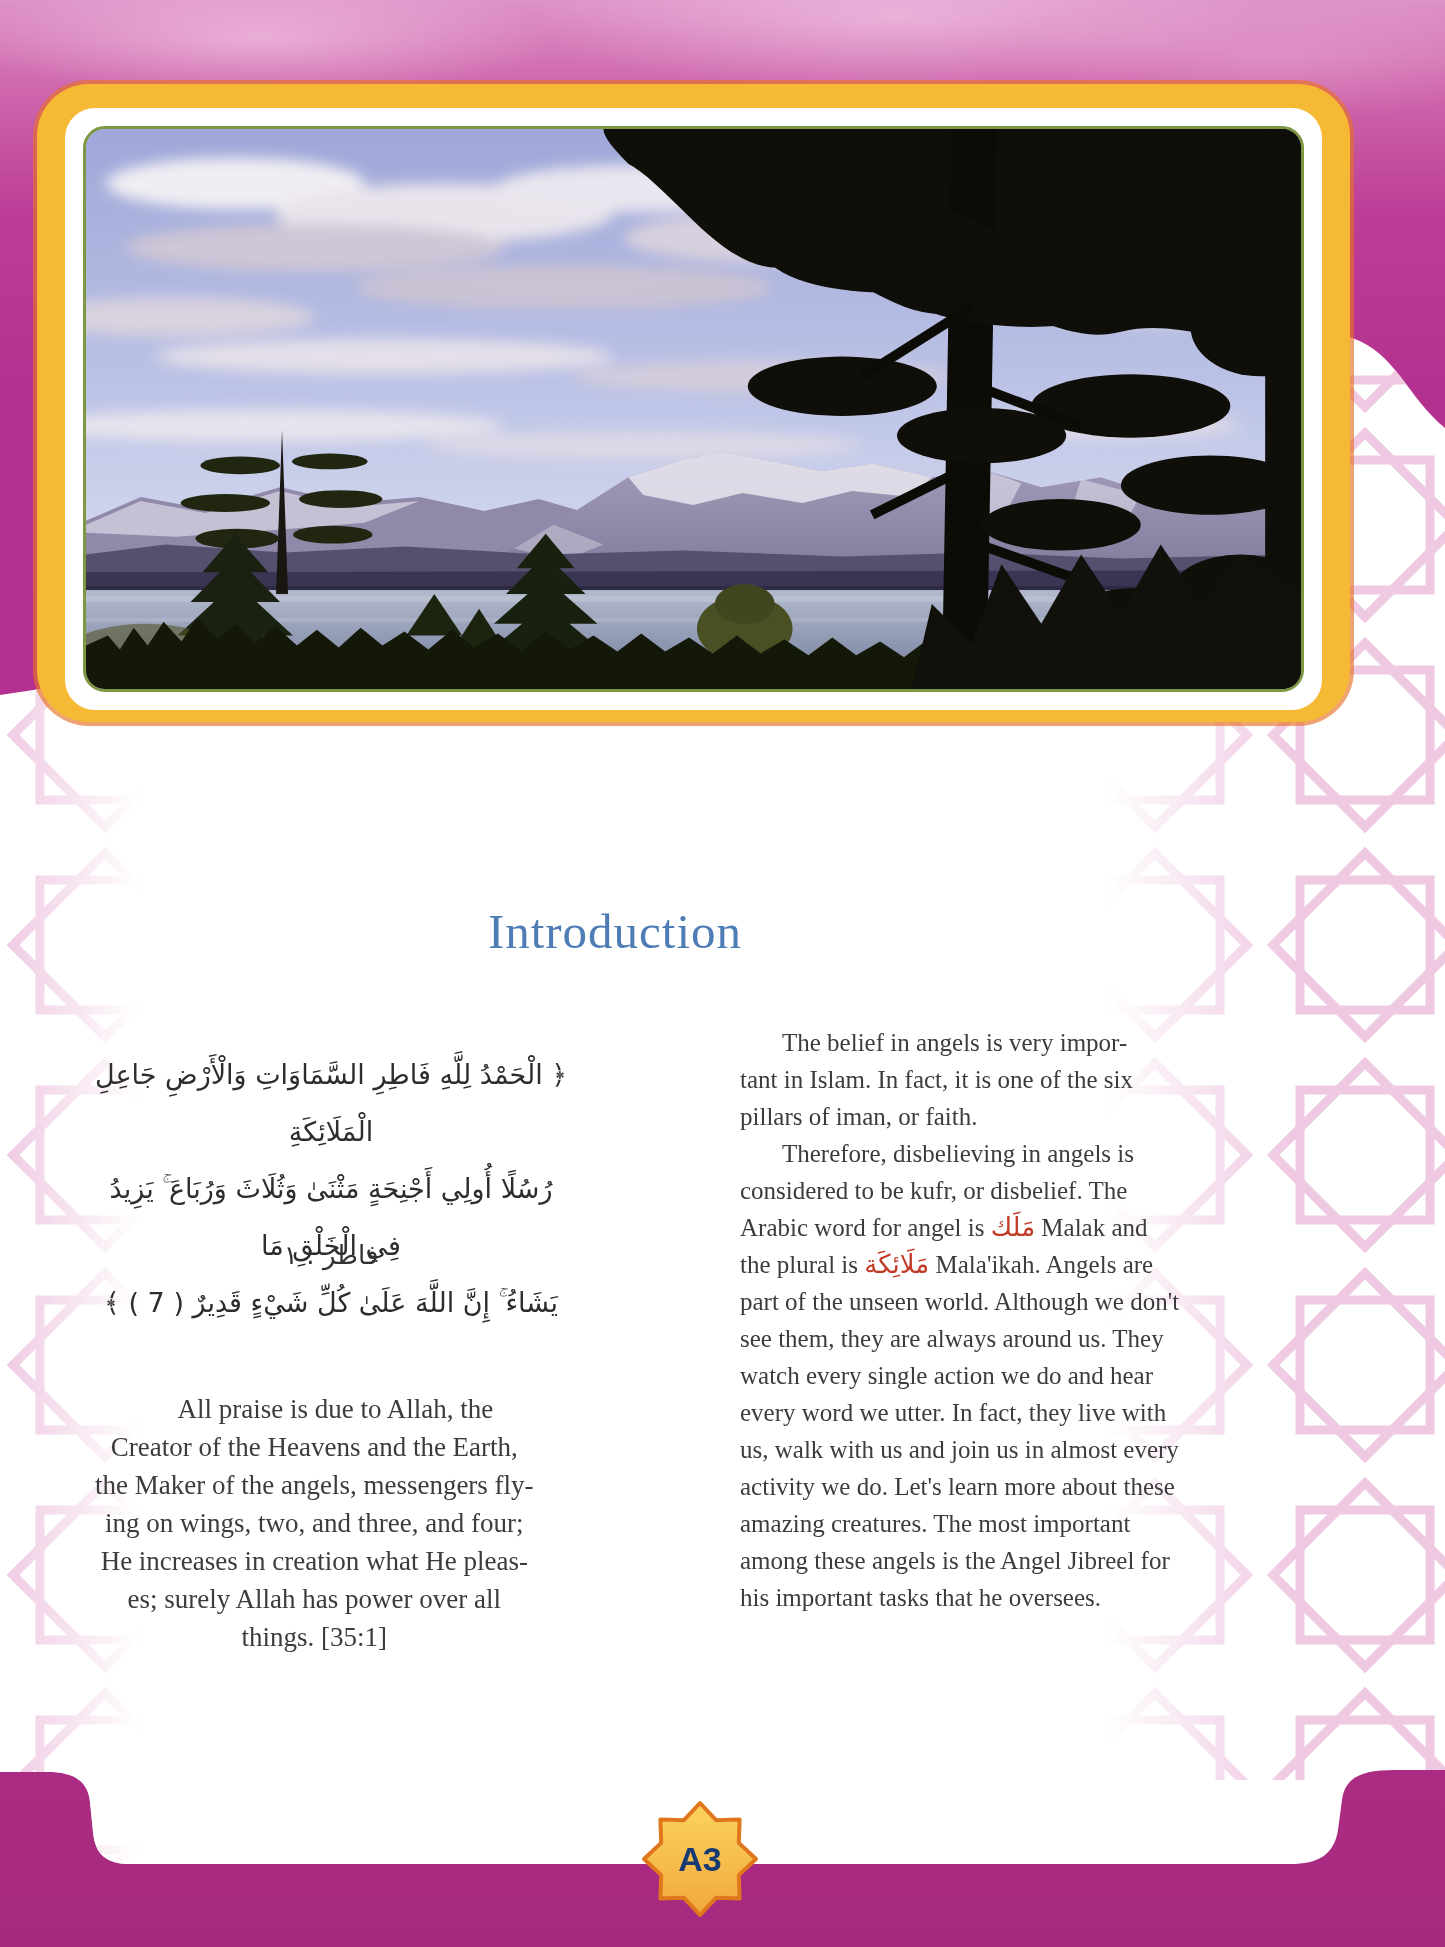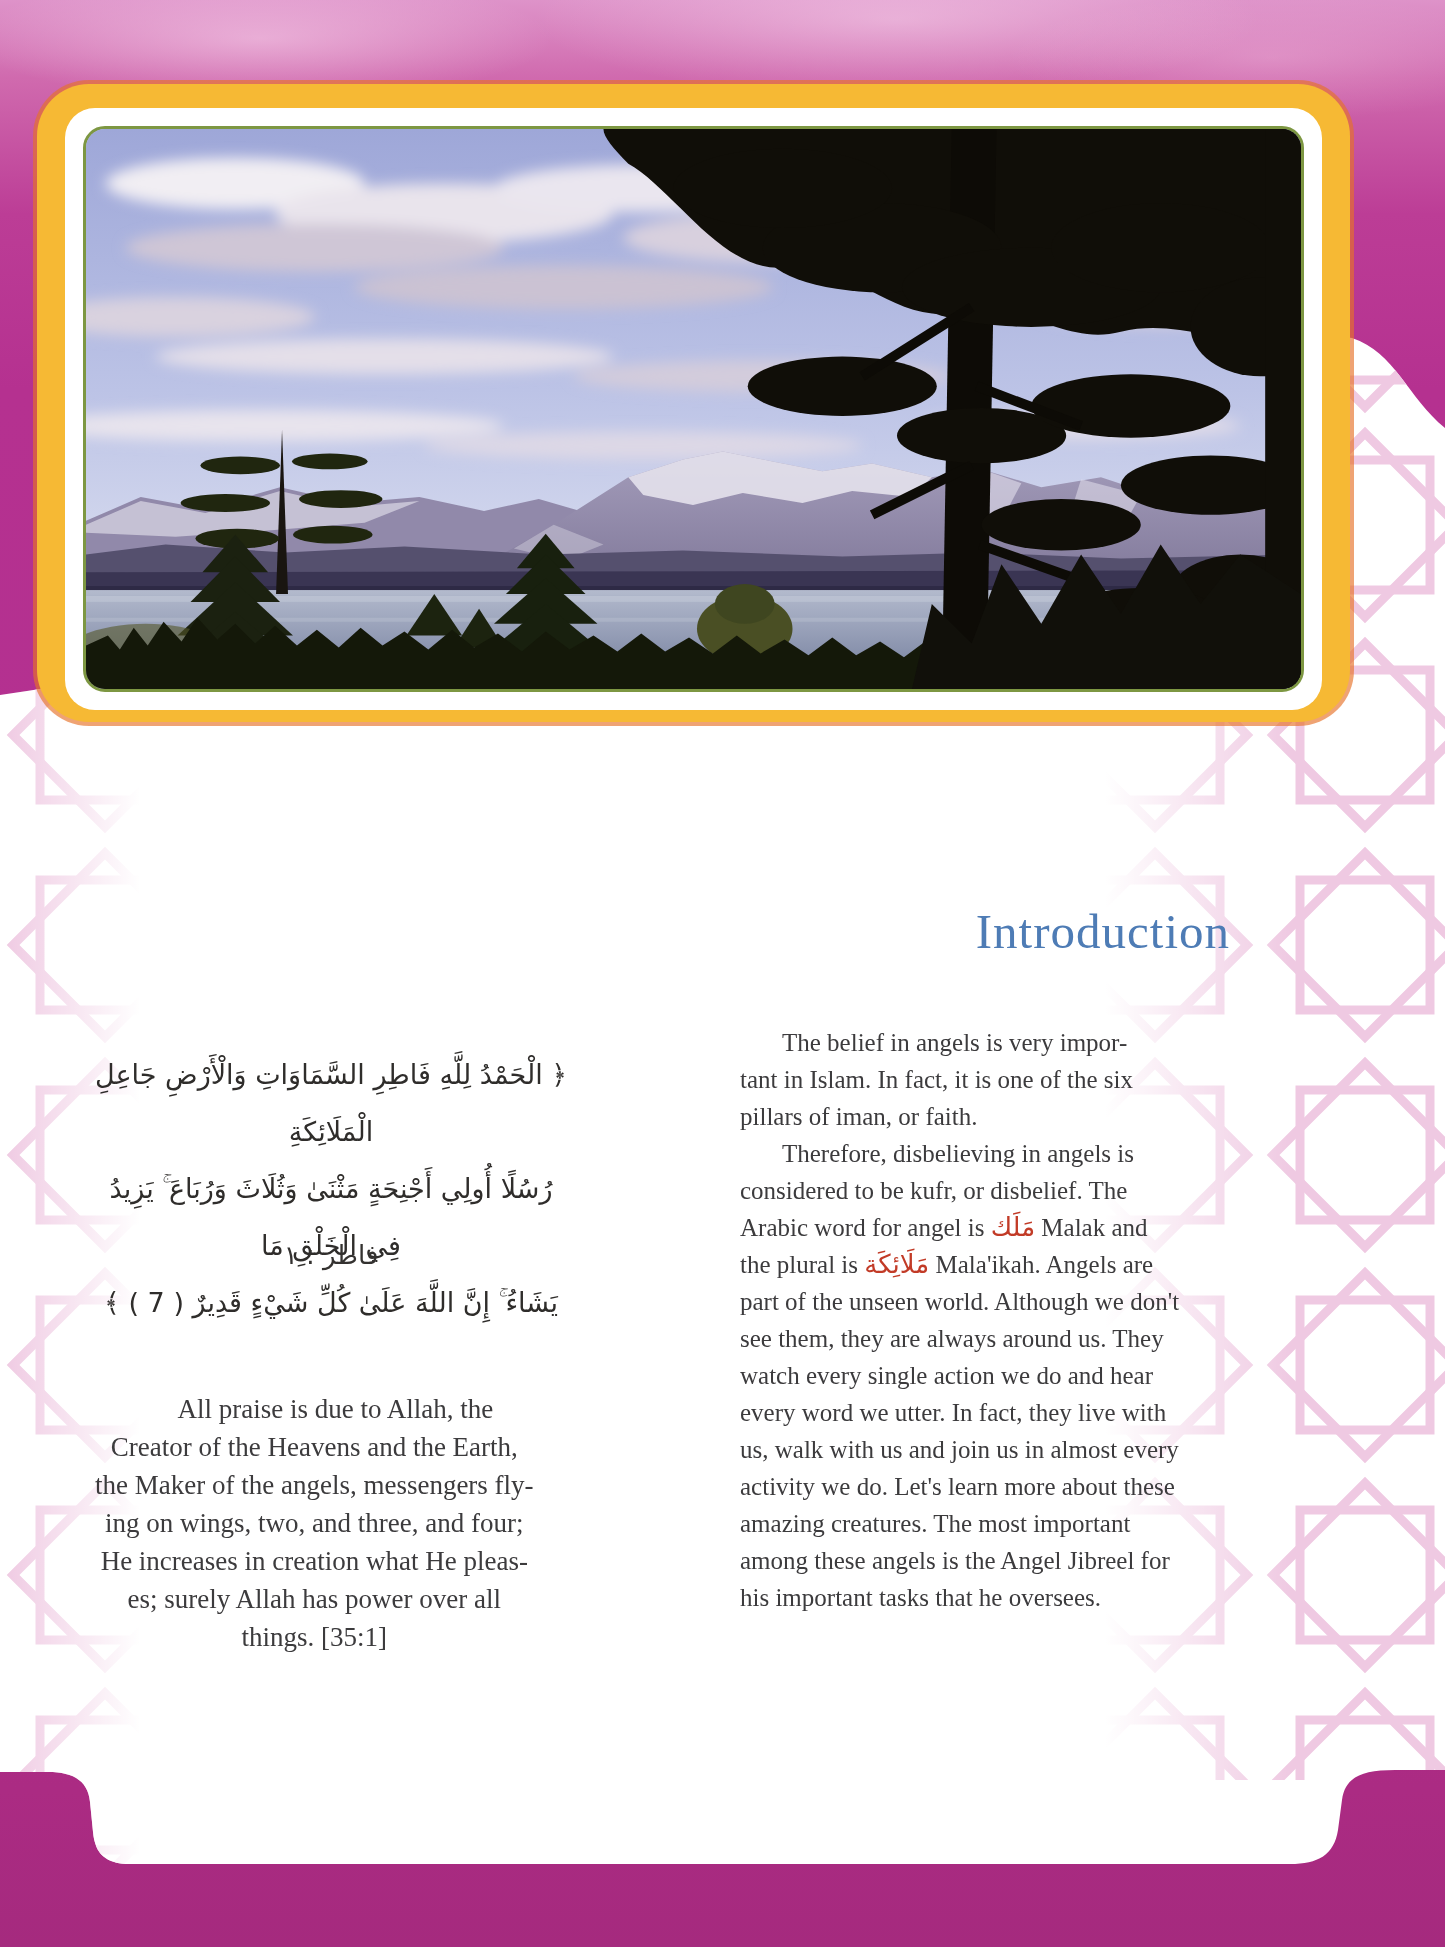--- a/index.html
+++ b/index.html
@@ -14,21 +14,21 @@
          pointer-events:none;}
   .abs{position:absolute;}
   
   #photo-frame{left:37px;top:84px;width:1313px;height:638px;background:#f6b934;
         border-radius:52px;box-shadow:0 0 0 4px rgba(230,113,40,.65);}
   #photo-mat{position:absolute;left:28px;right:28px;top:24px;bottom:12px;background:#ffffff;border-radius:30px;}
   #photo-window{position:absolute;left:18px;right:18px;top:18px;bottom:18px;border-radius:22px;
         border:3px solid #7d9742;overflow:hidden;background:#bcc3e6;}
   #photo-window svg{display:block;width:100%;height:100%;}
   
-  #page-title{left:0;top:903px;width:1230px;text-align:right;font-size:49px;color:#4e7cb5;letter-spacing:1px;}
+  #page-title{left:0;top:903px;width:1230px;text-align:center;font-size:49px;color:#4e7cb5;letter-spacing:1px;}
   .arabic{font-family:"DejaVu Sans",sans-serif;direction:rtl;unicode-bidi:embed;}
   #verse{left:88px;top:1046px;width:486px;text-align:center;font-size:27px;line-height:57px;
          color:#2f2d2b;white-space:pre-line;}
   #verse-ref{left:88px;top:1240px;width:486px;text-align:center;font-size:26px;color:#343230;}
   #translation{left:95px;top:1390px;font-size:27px;line-height:38px;color:#3c3b3d;
          white-space:pre;text-indent:42px;text-align:center;}
   #right-col{left:740px;top:1024px;width:440px;color:#3c3b3d;}
   #rc-p1{font-size:25px;line-height:37px;white-space:pre;text-indent:42px;}
   #rc-p2{font-size:25px;line-height:37px;text-indent:42px;text-align:left;}
   .red-arabic{font-family:"DejaVu Sans",sans-serif;color:#c23b27;font-size:26px;text-align:right;}
@@ -195,14 +195,26 @@
 es; surely Allah has power over all
 things. [35:1]</div>
 
   <div class="abs" id="right-col">
     <div id="rc-p1">The belief in angels is very impor-
 tant in Islam. In fact, it is one of the six
 pillars of iman, or faith.</div>
     <div id="rc-p2"><span>Therefore, disbelieving in angels is considered to be kufr, or disbelief. The Arabic word for angel is </span><span class="red-arabic arabic">مَلَك</span><span> Malak and the plural is </span><span class="red-arabic arabic">مَلَائِكَة</span><span> Mala'ikah.  Angels are part of the unseen world. Although we don't see them, they are always around us. They watch every single action we do and hear every word we utter. In fact, they live with us, walk with us and join us in almost every activity we do. Let's learn more about these amazing creatures. The most important among these angels is the Angel Jibreel for his important tasks that he oversees.</span></div>
   </div>
 
+  <div class="abs" id="badge">
+    <svg width="120" height="120" viewBox="-60 -60 120 120">
+      <defs>
+        <linearGradient id="gold" x1="0" y1="0" x2="0" y2="1">
+          <stop offset="0" stop-color="#fdd35e"></stop>
+            <stop offset="1" stop-color="#f0a93c"></stop>
+        </linearGradient>
+      </defs>
+      <polygon points="0,-56 16.1,-38.8 39.6,-39.6 38.8,-16.1 56,0 38.8,16.1 39.6,39.6 16.1,38.8 0,56 -16.1,38.8 -39.6,39.6 -38.8,16.1 -56,0 -38.8,-16.1 -39.6,-39.6 -16.1,-38.8" fill="url(#gold)" stroke="#e0771c" stroke-width="4" stroke-linejoin="round"></polygon>
+    </svg>
+    <div id="badge-label">A3</div>
+  </div>
 
 </div>
 
 </body></html>

